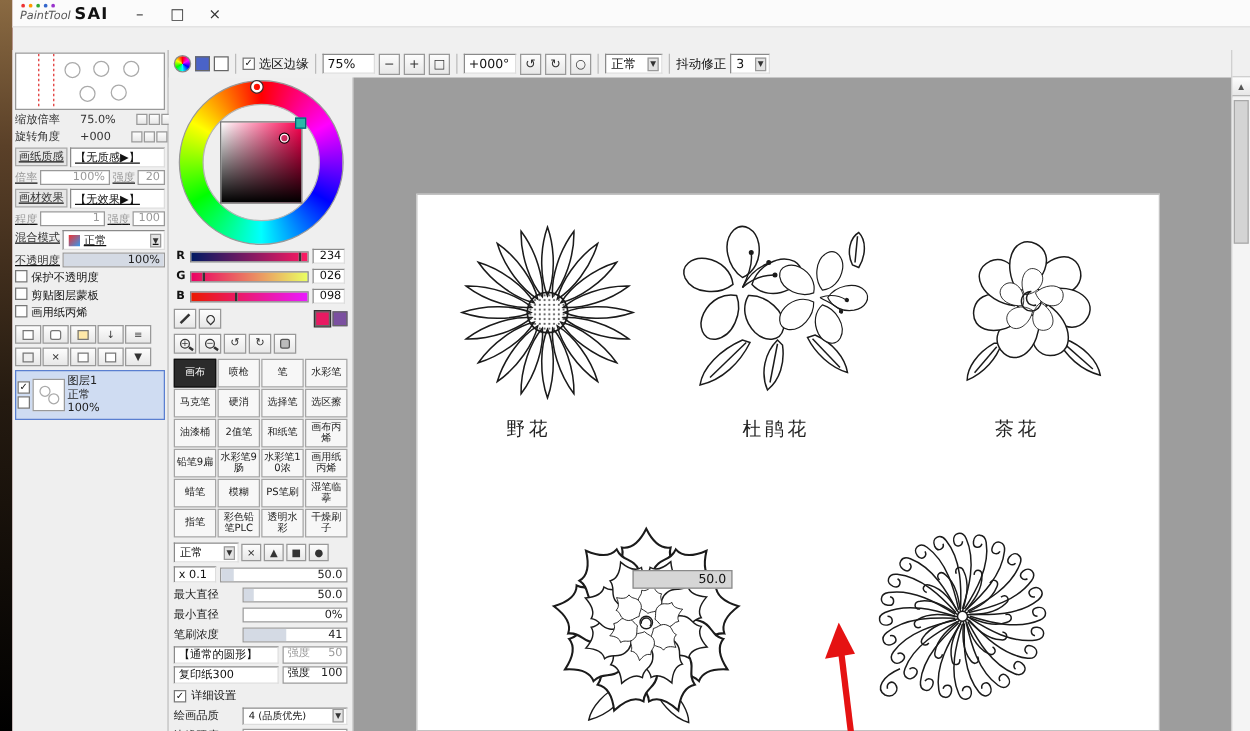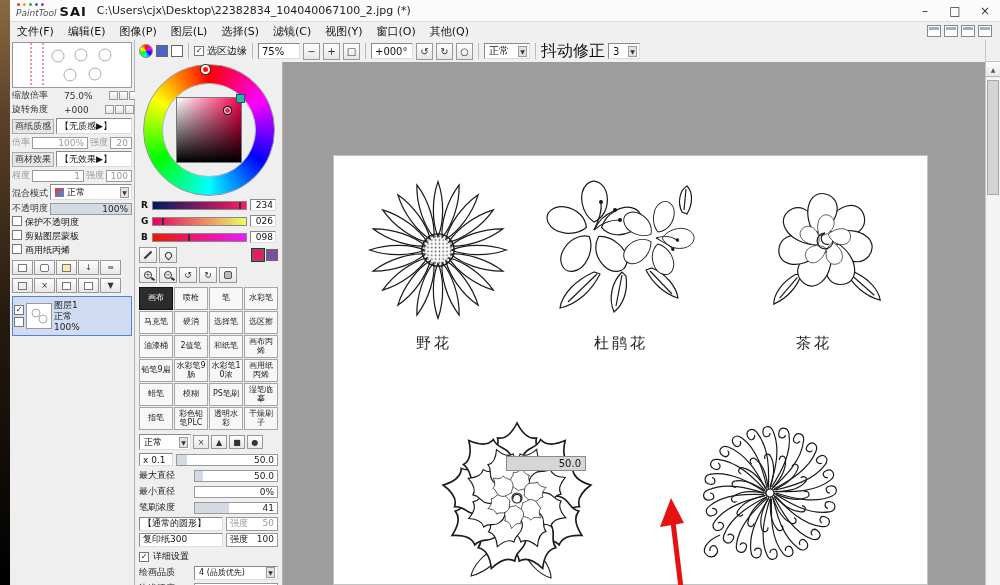--- a/index.html
+++ b/index.html
@@ -43,21 +43,21 @@
 
 
 #left-panel{position:absolute;left:0;top:40px;width:125px;bottom:0;background:#efefef;border-right:1px solid #b5b5b5;padding:2px;}
 .nav-thumb{height:46px;background:#fff;border:1px solid #999;position:relative;overflow:hidden;}
 .nav-row{display:flex;align-items:center;height:13px;gap:16px;margin-top:1px;}
 .nav-lbl{font-size:9px;color:#333;white-space:nowrap;}
 .nav-val{font-size:9px;color:#333;margin-left:auto;text-align:right;}
 .tinybtns{display:flex;gap:1px;}
 .tinybtn{width:9px;height:9px;}
 .lblbox{font-size:9px;color:#333;background:#e6e6e6;border:1px solid #aaa;height:15px;display:flex;align-items:center;padding:0 2px;white-space:nowrap;}
-.prow{display:flex;gap:2px;margin-top:2px;align-items:flex-end;}
+.prow{display:flex;gap:2px;margin-top:2px;align-items:flex-start;text-decoration:underline;}
 .gray{color:#999;}
 .pbar{position:relative;background:#fff;border:1px solid #999;height:12px;overflow:hidden;}
 .pbar .fill{position:absolute;left:0;top:0;bottom:0;background:#d4dae4;}
 .pbar .pv{position:absolute;right:3px;top:0;font-size:9px;line-height:10px;color:#222;}
 .pbar .pl{position:absolute;left:3px;top:0;font-size:9px;line-height:10px;}
 .ckrow{display:flex;align-items:flex-start;gap:3px;height:13px;margin-top:1px;font-size:9px;}
 .ltools{display:flex;gap:1px;margin-top:3px;}
 .ltool{width:21px;height:15px;}
 .pg{width:9px;height:8px;border:1px solid #777;background:#fff;display:block;}
 .layer-entry{margin-top:3px;height:40px;background:#cfdcf2;border:1px solid #5a7fd0;display:flex;align-items:center;gap:2px;padding:1px;}
@@ -125,45 +125,27 @@
         <span class="logo-dots">
           <i style="background:#e33"></i>
             <i style="background:#f90"></i>
             <i style="background:#3a3"></i>
             <i style="background:#36c"></i>
             <i style="background:#93c"></i>
         </span>
         <span class="logo-paint">PaintTool</span>
         <span class="logo-sai">SAI</span>
       </div>
-      <div class="path">C:\Users\cjx\Desktop\22382834_104040067100_2.jpg (*)</div>
       <div class="winbtns">
         <div class="winbtn">–</div>
         <div class="winbtn">□</div>
         <div class="winbtn">×</div>
       </div>
     </div>
 
-    <div id="menubar">
-      <span class="menu-item">文件(F)</span>
-      <span class="menu-item">编辑(E)</span>
-      <span class="menu-item">图像(P)</span>
-      <span class="menu-item">图层(L)</span>
-      <span class="menu-item">选择(S)</span>
-      <span class="menu-item">滤镜(C)</span>
-      <span class="menu-item">视图(Y)</span>
-      <span class="menu-item">窗口(O)</span>
-      <span class="menu-item">其他(Q)</span>
-      <span class="menu-right">
-        <span class="mini-ic"></span>
-        <span class="mini-ic"></span>
-        <span class="mini-ic"></span>
-        <span class="mini-ic"></span>
-      </span>
-    </div>
 
     <div id="toolbar">
       <span class="wheel-ic"></span>
       <span class="swatch" style="background:#4a63c8"></span>
       <span class="swatch" style="background:#fff"></span>
       <span class="tb-sep"></span>
       <span class="cb">✓</span>
       <span style="font-size:10px">选区边缘</span>
       <span class="tb-sep"></span>
       <span class="sunken field" style="width:42px">75%</span>
@@ -174,21 +156,21 @@
       <span class="sunken field" style="width:42px">+000°</span>
       <span class="btn tb-btn">↺</span>
       <span class="btn tb-btn">↻</span>
       <span class="btn tb-btn">○</span>
       <span class="tb-sep"></span>
       <span class="sunken combo" style="width:46px">
         <span>正常</span>
         <span class="arr">▼</span>
       </span>
       <span class="tb-sep"></span>
-      <span style="font-size:16px">抖动修正</span>
+      <span style="font-size:10px">抖动修正</span>
       <span class="sunken combo" style="width:32px">
         <span>3</span>
         <span class="arr">▼</span>
       </span>
     </div>
 
     <div id="left-panel">
       <div class="nav-thumb">
         <svg width="119" height="44" viewBox="0 0 119 44">
           <g stroke="#aaa" fill="none" stroke-width="1">
@@ -664,21 +646,21 @@
               <use href="#cpet2" transform="rotate(240)"></use>
               <use href="#cpet2" transform="rotate(264)"></use>
               <use href="#cpet2" transform="rotate(288)"></use>
             <use href="#cpet2" transform="rotate(312)"></use>
               <use href="#cpet2" transform="rotate(336)"></use>
             <circle r="4" fill="#fff"></circle>
             <path d="M-50,42 C-64,48 -70,58 -62,63 C-55,66 -50,59 -54,54 C-57,51 -61,54 -60,58"></path>
           </g>
         </svg>
 
-        <span class="flabel" style="left:100px">野花</span>
+        <span class="flabel" style="left:89px">野花</span>
         <span class="flabel" style="left:287px">杜鹃花</span>
         <span class="flabel" style="left:480px">茶花</span>
       </div>
 
       <div id="tooltip">50.0</div>
 
       <svg id="red-arrow" width="36" height="92" viewBox="0 0 36 92">
         <line x1="24" y1="90" x2="16" y2="24" stroke="#e51212" stroke-width="5"></line>
         <polygon points="14,0 3,29 27,25" fill="#e51212"></polygon>
       </svg>

